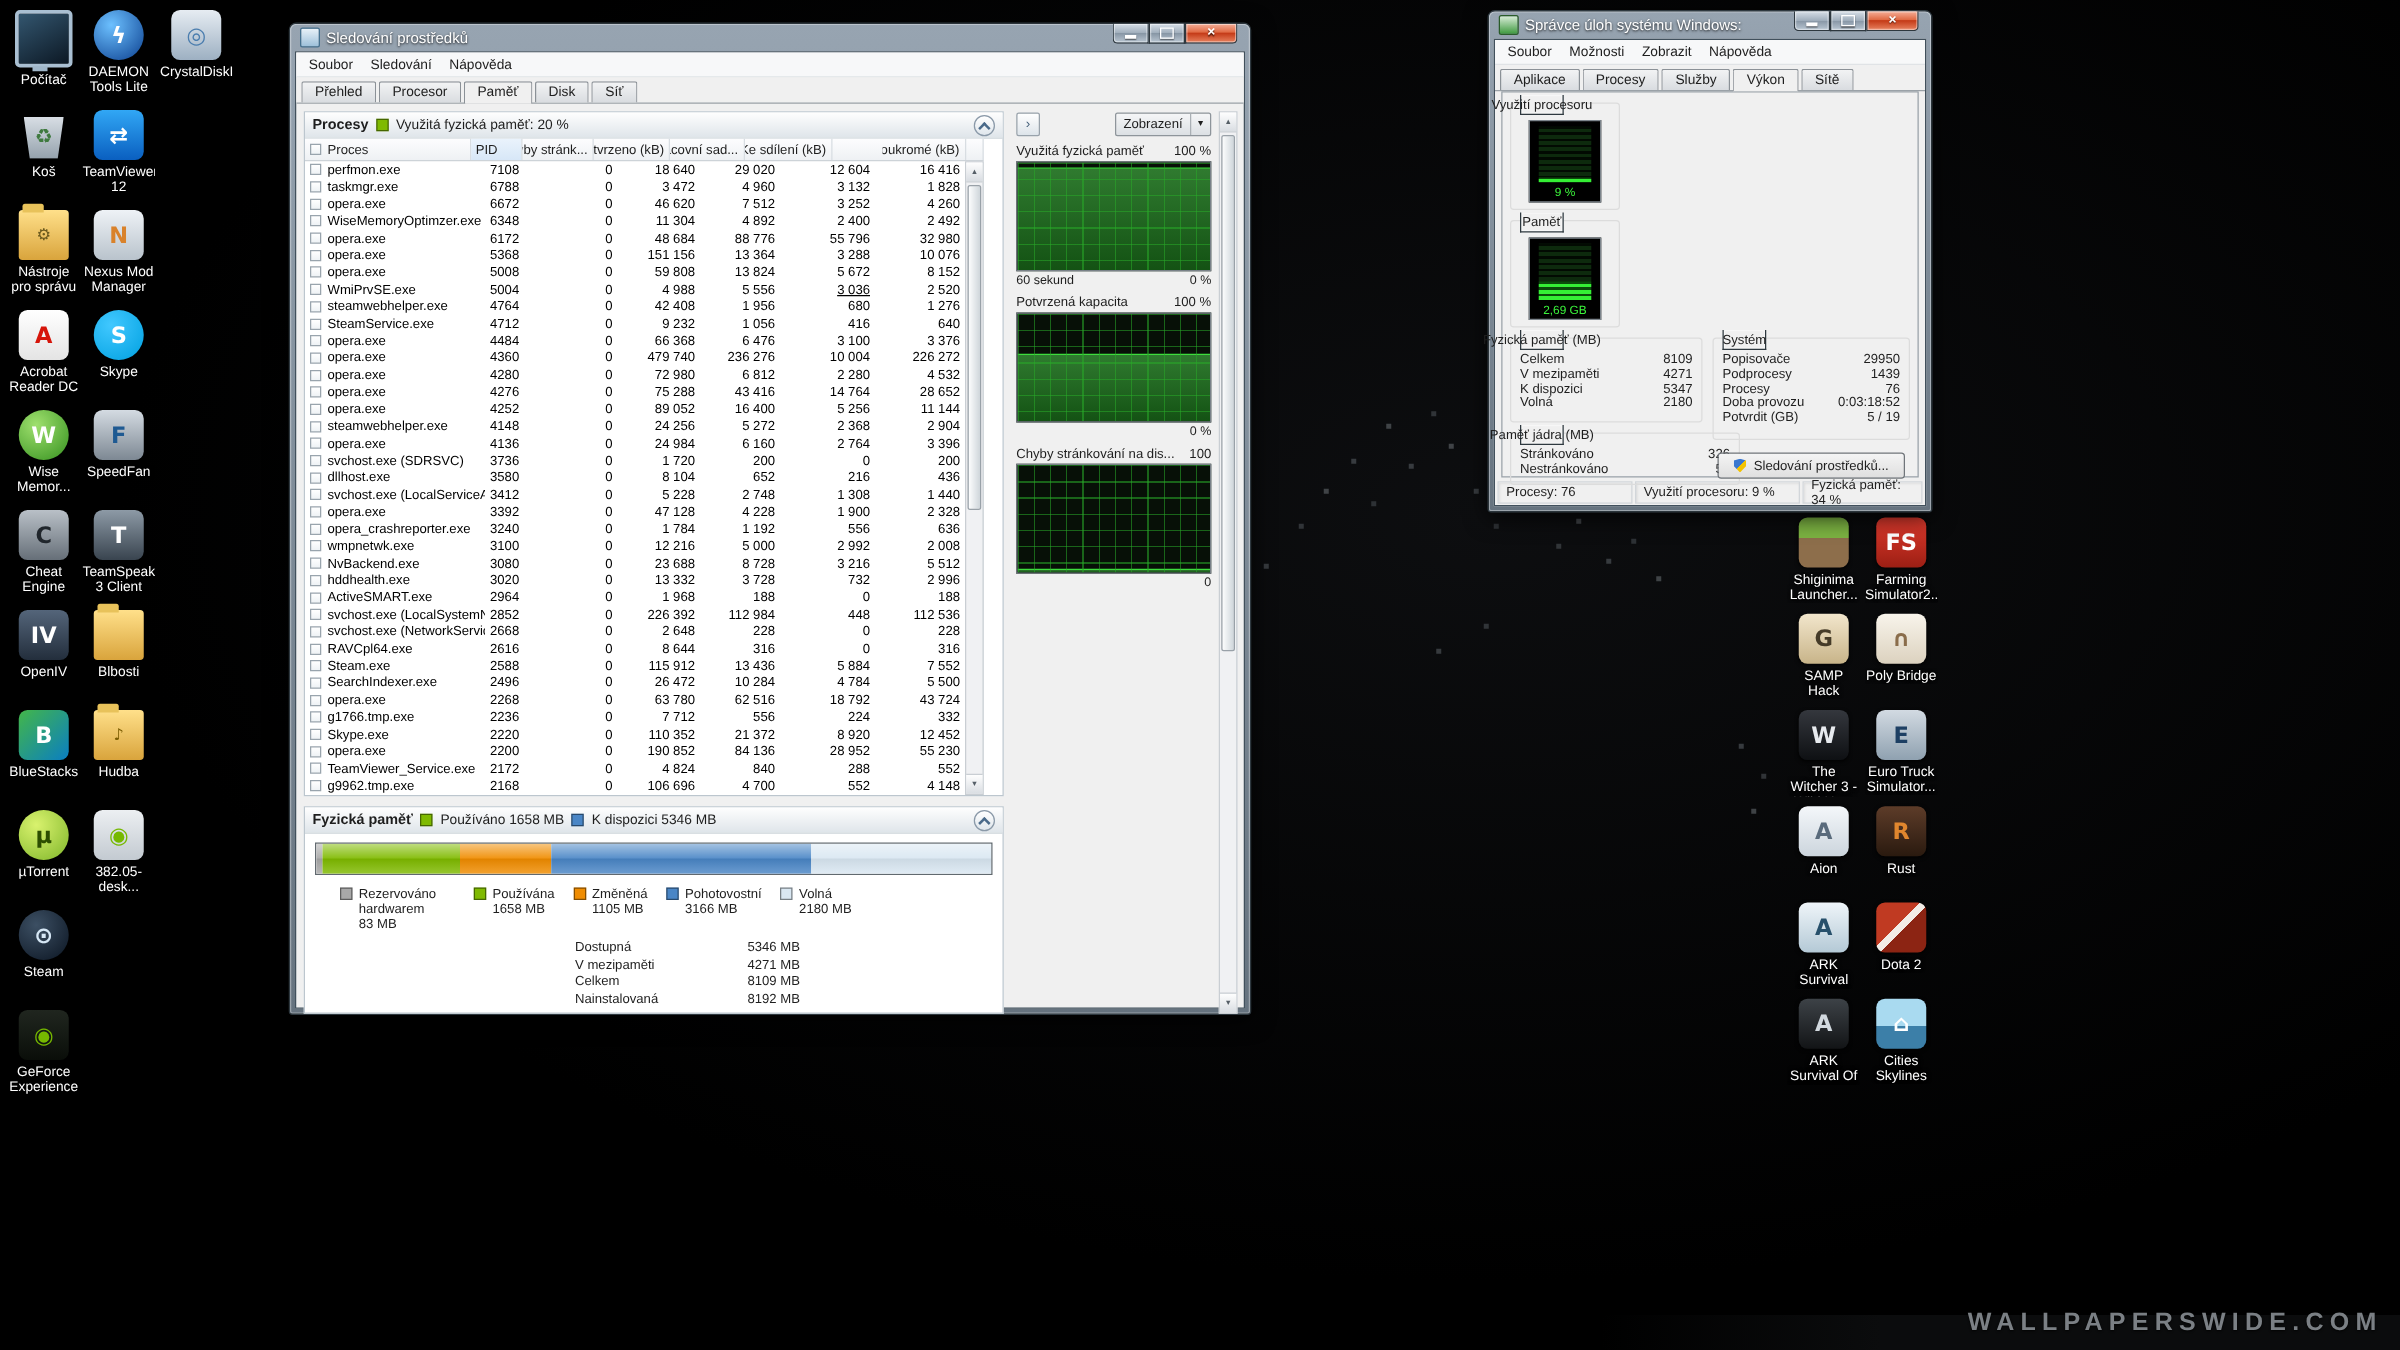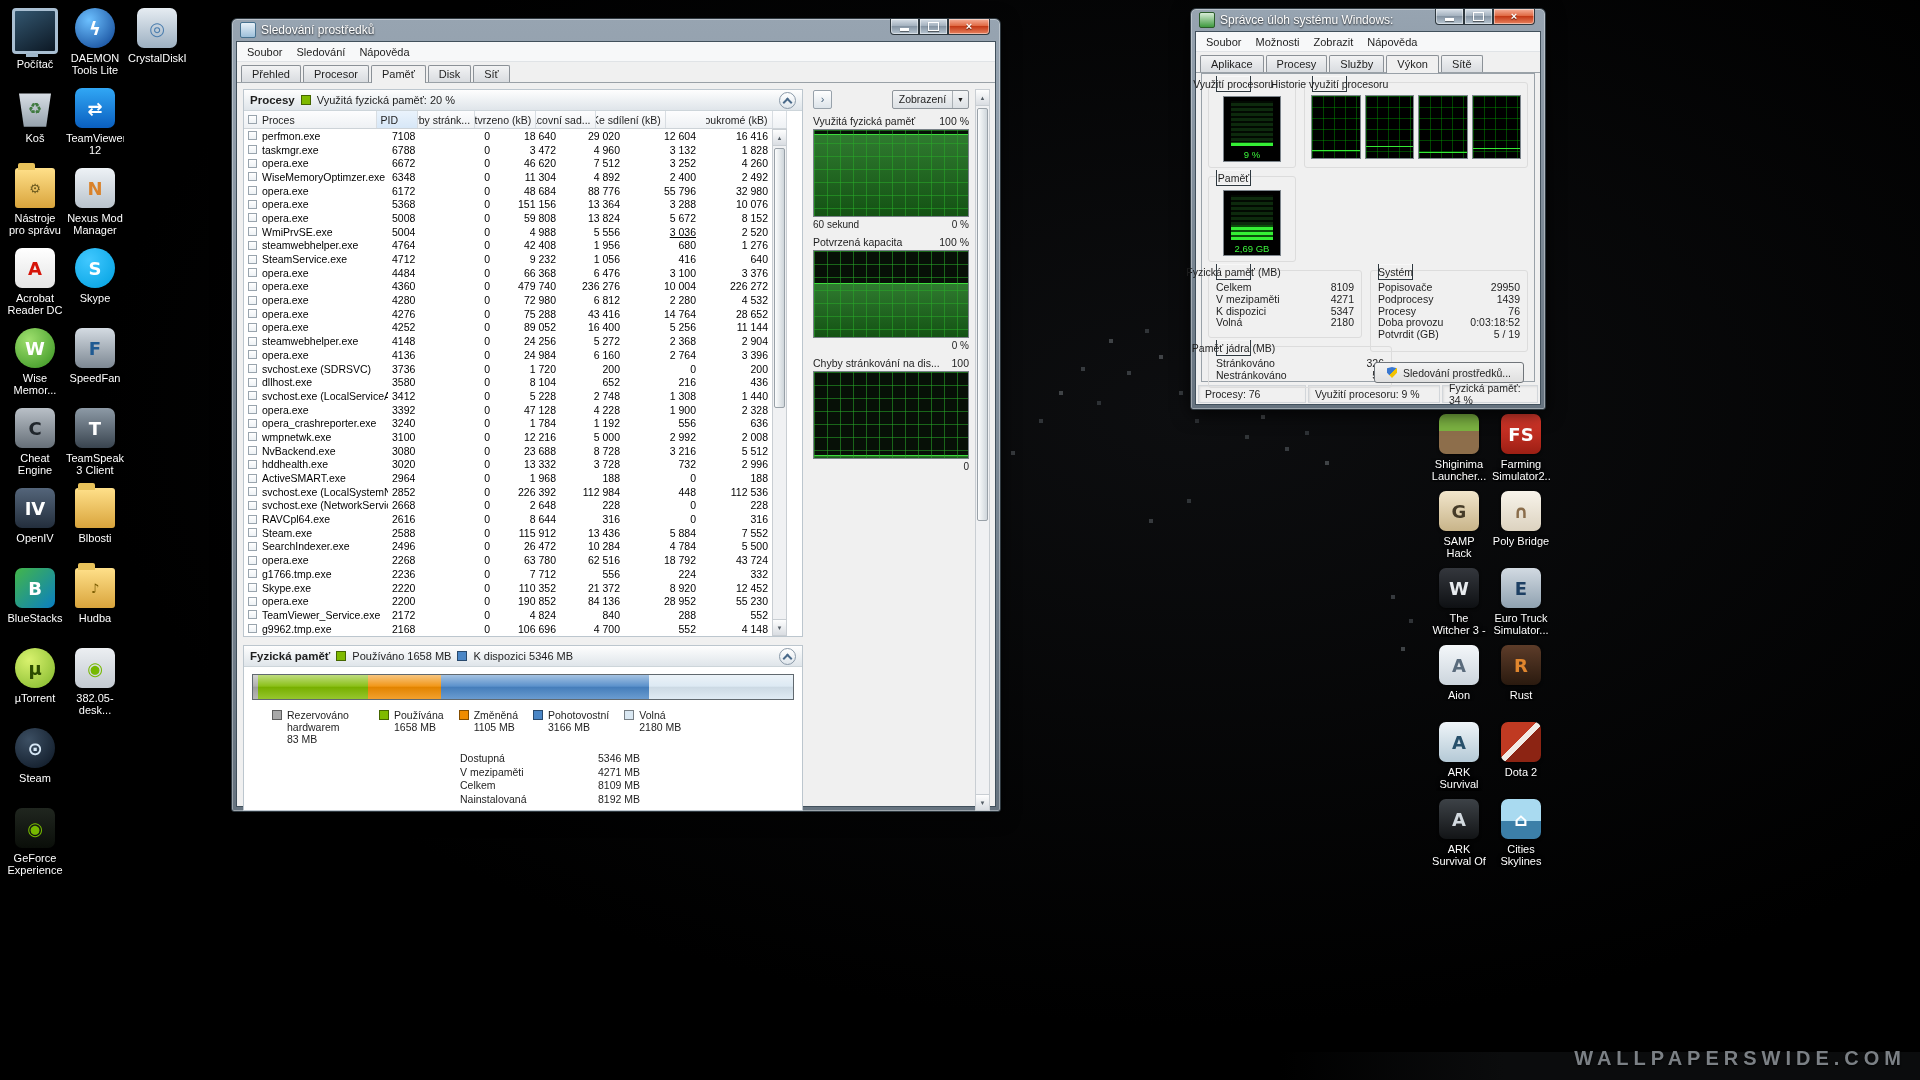--- a/index.html
+++ b/index.html
@@ -960,37 +960,20 @@
         </div>
       <div class="tm-page">
         <div class="grp" id="g-cpu">
           <div class="cap">Využití procesoru</div>
           <div class="led">
             <div class="led-track"></div>
             <div class="led-fill" id="cpu-fill" style="height: 4px;"></div>
             <div class="led-val">9 %</div>
           </div>
         </div>
-        <div class="grp" id="g-cpuh">
-          <div class="cap">Historie využití procesoru</div>
-          <div class="cpuh-row" id="cpu-hists">
-              <div class="hist">
-                <div class="hline" style="bottom: 12%;"></div>
-              </div>
-              <div class="hist">
-                <div class="hline" style="bottom: 18%;"></div>
-              </div>
-              <div class="hist">
-                <div class="hline" style="bottom: 8%;"></div>
-              </div>
-              <div class="hist">
-                <div class="hline" style="bottom: 14%;"></div>
-              </div>
-            </div>
-        </div>
         <div class="grp" id="g-mem">
           <div class="cap">Paměť</div>
           <div class="led">
             <div class="led-track"></div>
             <div class="led-fill" id="mem-fill" style="height: 15px;"></div>
             <div class="led-val">2,69 GB</div>
           </div>
         </div>
         <div class="grp" id="g-phys">
             <div class="cap">Fyzická paměť (MB)</div>

